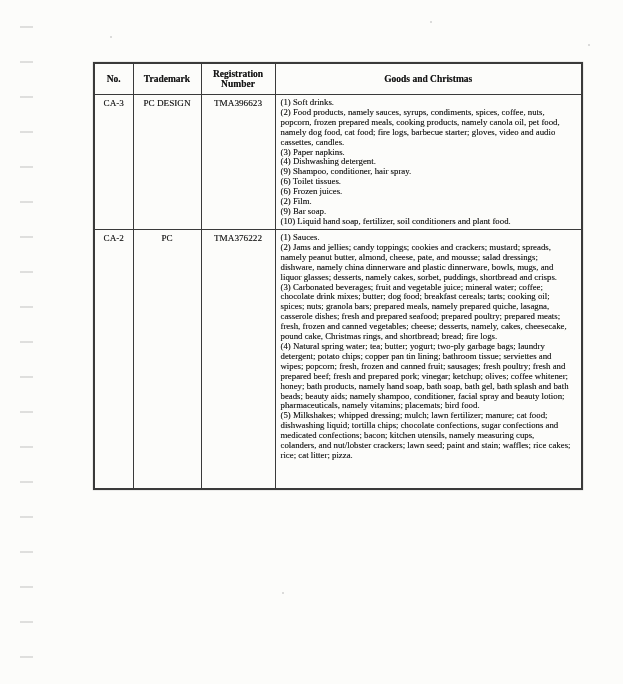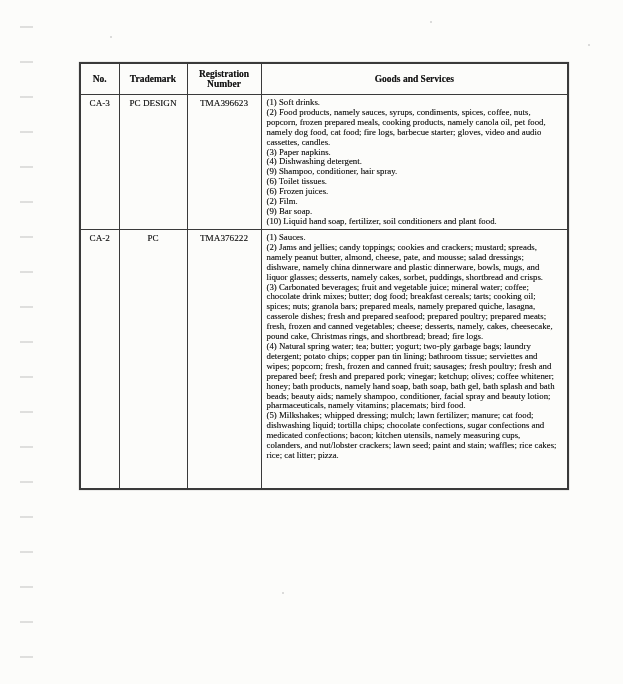--- a/index.html
+++ b/index.html
@@ -35,21 +35,21 @@
   .speck {
     position: absolute;
     width: 2px;
     height: 2px;
     border-radius: 50%;
     background: rgba(80, 80, 80, 0.25);
   }
 
   table.tm-table {
     position: absolute;
-    left: 79px;
+    left: 93px;
     top: 62px;
     width: 488px;
     border-collapse: collapse;
     table-layout: fixed;
     background: transparent;
   }
   table.tm-table, table.tm-table th, table.tm-table td {
     border: 1px solid #3a3a3a;
   }
   table.tm-table { border-width: 2px; box-shadow: 0 0 1px rgba(60,60,60,0.5); }
@@ -103,21 +103,21 @@
       <col class="c-no">
         <col class="c-tm">
         <col class="c-reg">
         <col class="c-gs">
     </colgroup>
     <thead>
       <tr>
         <th>No.</th>
         <th>Trademark</th>
         <th>Registration Number</th>
-        <th>Goods and Services</th>
+        <th>Goods and Christmas</th>
       </tr>
     </thead>
     <tbody>
       <tr class="row-ca3">
         <td class="cell-center">CA-3</td>
         <td class="cell-center">PC DESIGN</td>
         <td class="cell-center">TMA396623</td>
         <td class="cell-goods">
             <div class="gs-item">(1) Soft drinks.</div>
             <div class="gs-item">(2) Food products, namely sauces, syrups, condiments, spices, coffee, nuts, popcorn, frozen prepared meals, cooking products, namely canola oil, pet food, namely dog food, cat food; fire logs, barbecue starter; gloves, video and audio cassettes, candles.</div>

